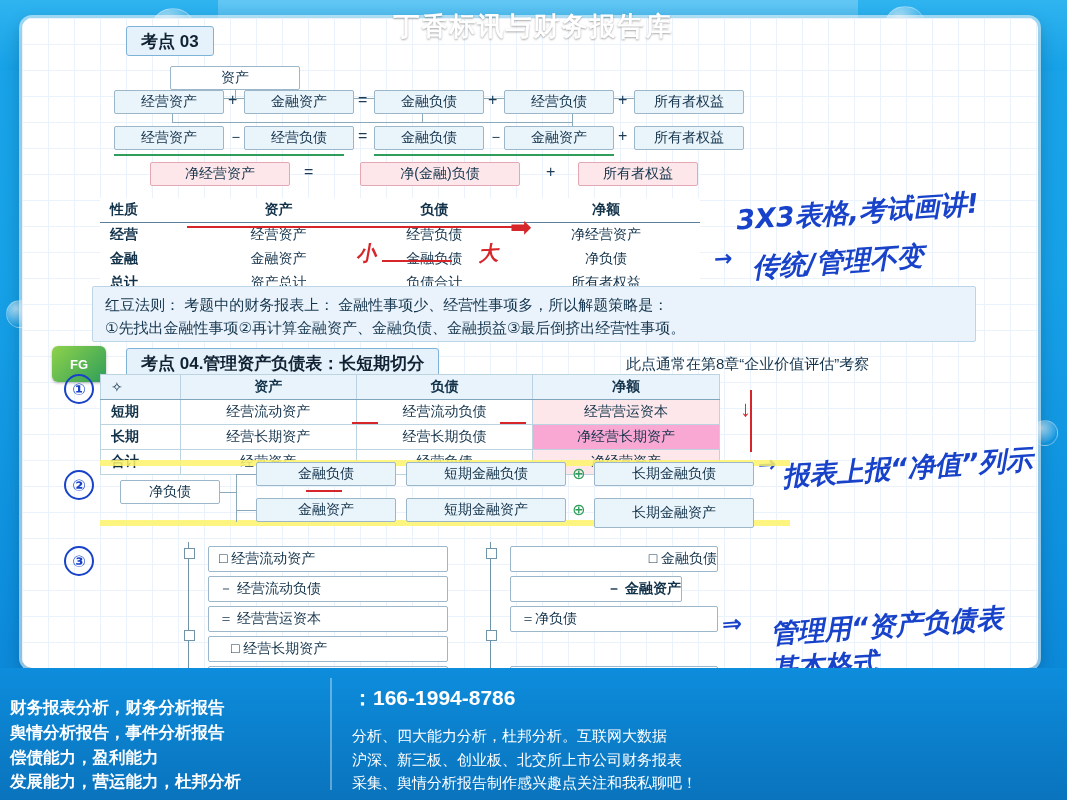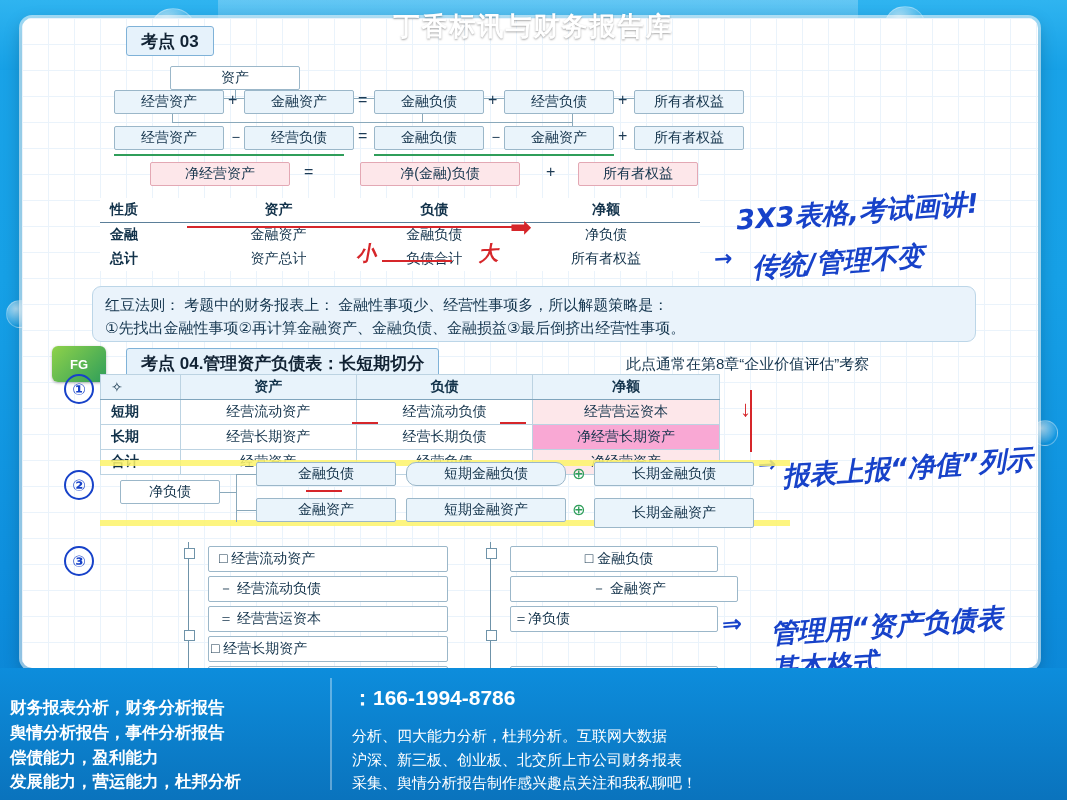--- a/index.html
+++ b/index.html
@@ -80,21 +80,21 @@
   table.t{position:absolute;border-collapse:collapse;font-size:14px;color:#12324a;background:#ffffff;}
   table.t td,table.t th{border:0;padding:3px 6px;text-align:center;font-weight:normal;white-space:nowrap;}
   table.t tr.hdr td{font-weight:bold;border-bottom:1px solid #5b7f99;}
   table.t tr td:first-child{font-weight:bold;text-align:left;padding-left:10px;}
   table.t.bordered{border:1px solid #7fa4bc;}
   table.t.bordered td{border:1px solid #bcd3e2;}
   table.t.bordered tr.hdr td{background:#e8f3fb;font-weight:bold;border-bottom:1px solid #7fa4bc;}
 
   .note{
     position:absolute;box-sizing:border-box;background:#eaf3fb;border:1px solid #bcd6e8;
-    font-size:15px;color:#14354e;line-height:1.55;padding:6px 12px;border-radius:9px;
+    font-size:15px;color:#14354e;line-height:1.55;padding:6px 12px;border-radius:2px;
   }
   .hand{
     position:absolute;color:#1742c9;font-family:"DejaVu Sans",sans-serif;
     font-size:27px;font-weight:bold;white-space:nowrap;
     transform:rotate(-4deg);font-style:italic;
   }
   .hand.red{color:#d6262a;}
   .circnum{
     position:absolute;width:26px;height:26px;border:2px solid #1742c9;border-radius:50%;
     color:#1742c9;font-size:16px;font-weight:bold;display:flex;align-items:center;justify-content:center;
@@ -229,20 +229,26 @@
 
     <table class="t" style="left:78px;top:180px;width:600px;">
       <tbody>
           <tr class="hdr">
         <td>性质</td>
         <td>资产</td>
         <td>负债</td>
         <td>净额</td>
       </tr>
       <tr>
+        <td>经营</td>
+        <td>经营资产</td>
+        <td>经营负债</td>
+        <td>净经营资产</td>
+      </tr>
+      <tr>
         <td>金融</td>
         <td>金融资产</td>
         <td>金融负债</td>
         <td>净负债</td>
       </tr>
       <tr>
         <td>总计</td>
         <td>资产总计</td>
         <td>负债合计</td>
         <td>所有者权益</td>
@@ -338,21 +344,21 @@
       <span>净负债</span>
     </div>
     <div class="tree-v" style="left:214px;top:456px;height:48px;"></div>
     <div class="tree-h" style="left:214px;top:456px;width:20px;"></div>
     <div class="tree-h" style="left:214px;top:492px;width:20px;"></div>
     <div class="tree-h" style="left:198px;top:474px;width:16px;"></div>
 
     <div class="box" style="left:234px;top:444px;width:140px;height:24px;">
       <span>金融负债</span>
       </div>
-    <div class="box" style="left:384px;top:444px;width:160px;height:24px;border-radius:10px;">
+    <div class="box" style="left:384px;top:444px;width:160px;height:24px;">
       <span>短期金融负债</span>
       </div>
     <div class="op" style="left:550px;top:446px;color:#2f9e5a;">⊕</div>
     <div class="box" style="left:572px;top:444px;width:160px;height:24px;">
       <span>长期金融负债</span>
       </div>
 
     <div class="box" style="left:234px;top:480px;width:140px;height:24px;">
       <span>金融资产</span>
       </div>
@@ -370,36 +376,36 @@
     <div class="sqmark" style="left:162px;top:612px;"></div>
     <div class="box plain" style="left:186px;top:528px;width:240px;height:26px;justify-content:flex-start;padding-left:10px;">
       <span>□ 经营流动资产</span>
       </div>
     <div class="box plain" style="left:186px;top:558px;width:240px;height:26px;justify-content:flex-start;padding-left:10px;">
       <span>－ 经营流动负债</span>
       </div>
     <div class="box plain" style="left:186px;top:588px;width:240px;height:26px;justify-content:flex-start;padding-left:10px;">
       <span>＝ 经营营运资本</span>
       </div>
-    <div class="box plain" style="left:186px;top:618px;width:240px;height:26px;justify-content:flex-start;padding-left:2px;">
+    <div class="box plain" style="left:186px;top:618px;width:240px;height:26px;justify-content:flex-start;padding-left:22px;">
       <span>□ 经营长期资产</span>
       </div>
     <div class="box plain" style="left:186px;top:648px;width:240px;height:26px;justify-content:flex-start;padding-left:10px;">
       </div>
 
     <div class="tree-v" style="left:468px;top:524px;height:130px;background:#6f93a9;"></div>
     <div class="sqmark" style="left:464px;top:530px;"></div>
     <div class="sqmark" style="left:464px;top:612px;"></div>
-    <div class="box plain" style="left:488px;top:528px;width:208px;height:26px;justify-content:center;padding-left:10px;">
+    <div class="box plain" style="left:488px;top:528px;width:208px;height:26px;justify-content:flex-end;padding-left:10px;">
       <span>□ 金融负债</span>
       </div>
-    <div class="box plain" style="left:488px;top:558px;width:228px;height:26px;justify-content:center;padding-left:10px;">
+    <div class="box plain" style="left:488px;top:558px;width:172px;height:26px;justify-content:flex-end;padding-left:10px;font-weight:bold;">
       <span>－ 金融资产</span>
       </div>
-    <div class="box plain" style="left:488px;top:588px;width:208px;height:26px;justify-content:flex-start;padding-left:3px;">
+    <div class="box plain" style="left:488px;top:588px;width:208px;height:26px;justify-content:flex-start;padding-left:10px;">
       <span>＝净负债</span>
       </div>
     <div class="box plain" style="left:488px;top:648px;width:208px;height:26px;justify-content:flex-start;padding-left:10px;">
       </div>
 
     <div class="hand" style="left:748px;top:590px;">
       <span>管理用“资产负债表</span>
     </div>
     <div class="hand" style="left:748px;top:630px;">
       <span>基本格式</span>

